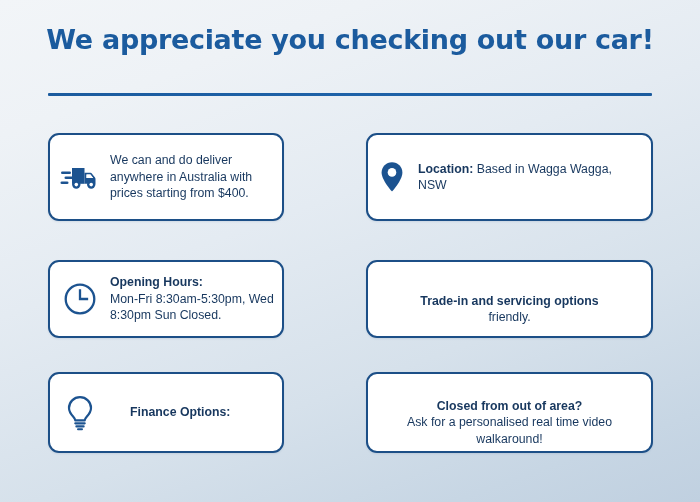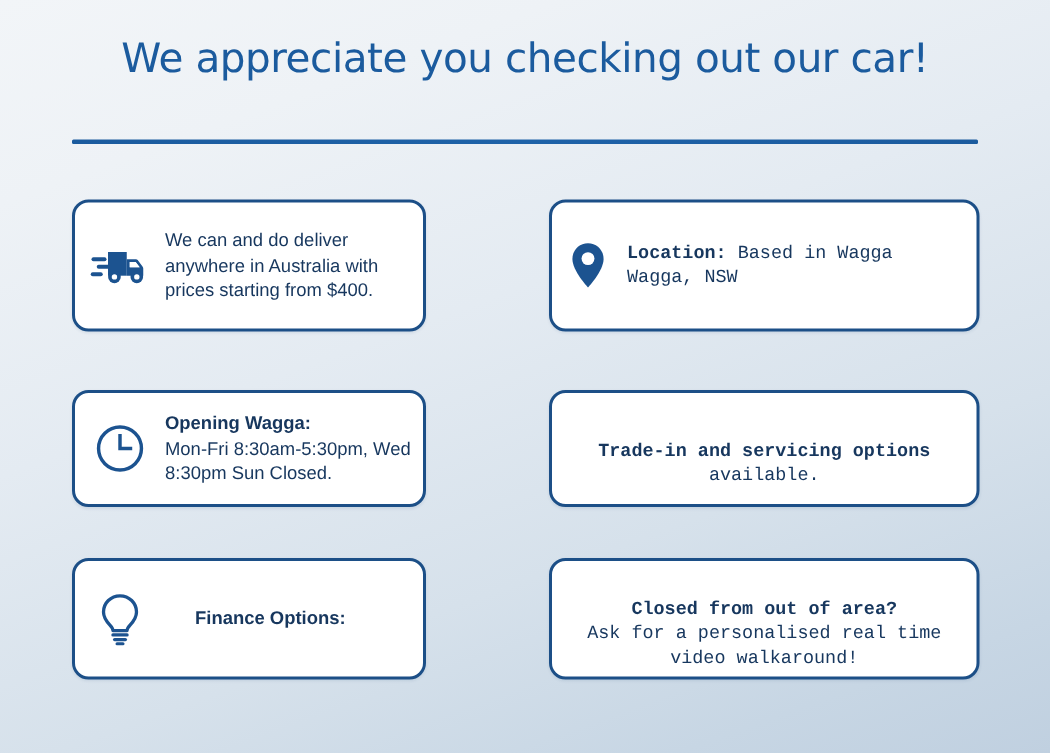--- a/index.html
+++ b/index.html
@@ -29,21 +29,21 @@
   }
 
   
   .headline {
     position: absolute;
     top: 24px;
     left: 0;
     width: 700px;
     text-align: center;
     font-size: 27px;
-    font-weight: normal;
+    font-weight: bold;
     letter-spacing: -0.3px;
     color: #1b5b9e;
     font-family: "DejaVu Sans", "Liberation Sans", sans-serif;
     white-space: nowrap;
   }
 
   .divider {
     position: absolute;
     top: 93px;
     left: 48px;
@@ -58,21 +58,21 @@
     position: absolute;
     background: #ffffff;
     border: 2px solid #1c4f87;
     border-radius: 11px;
     display: flex;
     align-items: center;
     box-shadow: 0 1px 2px rgba(30,70,120,0.10);
   }
 
   .col-left  { left: 48px;  width: 236px; }
-  .col-right { left: 366px; width: 287px; font-family: Liberation Mono, monospace; }
+  .col-right { left: 366px; width: 287px; }
 
   .row-1 { top: 133px; height: 88px; }
   .row-2 { top: 260px; height: 78px; }
   .row-3 { top: 372px; height: 81px; gap: 20px; }
 
   .card-icon {
     flex: 0 0 auto;
     width: 60px;
     display: flex;
     align-items: center;
@@ -161,29 +161,29 @@
   </div>
 
   <div class="card col-left row-2">
     <div class="card-icon">
       <svg width="34" height="34" viewBox="0 0 34 34" fill="none" stroke="#1c5390">
         <circle cx="17" cy="17" r="14.3" stroke-width="2.3"></circle>
         <path d="M17 8.4 V17 H24" stroke-width="2.3" stroke-linecap="square" stroke-linejoin="miter"></path>
       </svg>
     </div>
     <div class="card-text">
-      <b>Opening Wagga:</b><br>
+      <b>Opening Hours:</b><br>
       <span>Mon-Fri 8:30am-5:30pm, Wed 8:30pm Sun Closed.</span>
     </div>
   </div>
 
   <div class="card col-right row-2 centered">
     <div class="card-text">
       <span class="center-title">Trade-in and servicing options</span>
-      <span>available.</span>
+      <span>friendly.</span>
     </div>
   </div>
 
   <div class="card col-left row-3">
     <div class="card-icon">
       <svg width="30" height="36" viewBox="0 0 30 36" fill="none" stroke="#1c5390">
         <path d="M15 2.2 C8.9 2.2 4 7.0 4 13.0 C4 17.1 6.3 19.6 8.3 21.7
                  C9.6 23.1 10.3 24.0 10.3 25.4 h9.4 C19.7 24.0 20.4 23.1 21.7 21.7
                  C23.7 19.6 26 17.1 26 13.0 C26 7.0 21.1 2.2 15 2.2 Z" stroke-width="2.2" stroke-linejoin="round"></path>
         <path d="M10.3 28.3 h9.4" stroke-width="2.2" stroke-linecap="round"></path>

